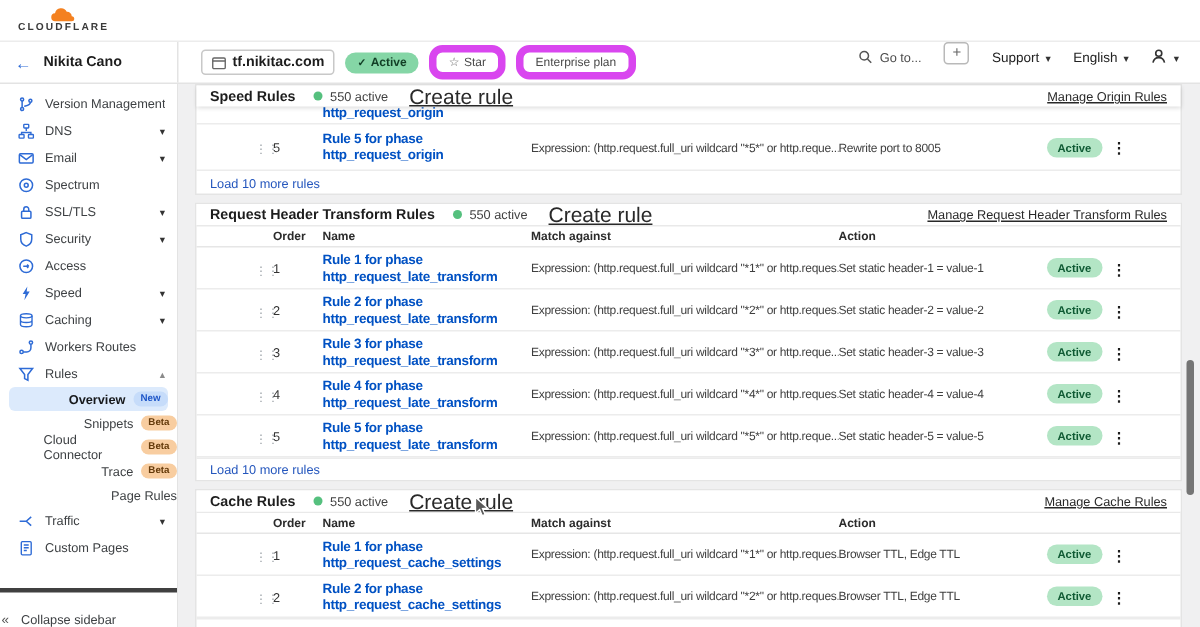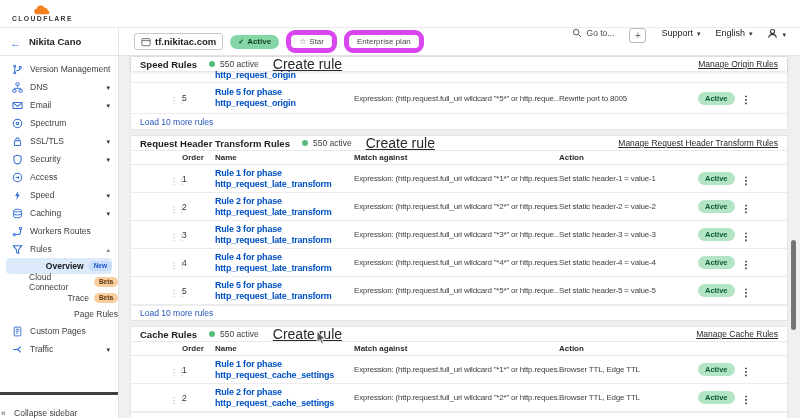--- a/index.html
+++ b/index.html
@@ -4,21 +4,21 @@
 <style>
   * { margin:0; padding:0; box-sizing:border-box; }
   html,body { width:800px; height:418px; }
   body { font-family:"Liberation Sans", sans-serif; background:#fff; color:#1d1d1d; overflow:hidden; }
   .app { width:800px; height:418px; position:relative; background:#fff; }
 
   
   .topbar { height:28px; display:flex; align-items:center; justify-content:space-between; padding:0 14px 0 12px; border-bottom:1px solid #ececec; background:#fff; }
   .logo { display:flex; flex-direction:column; align-items:center; line-height:1; cursor:pointer; }
   .logo-text { font-size:6.8px; font-weight:bold; letter-spacing:1.4px; color:#3a3a3a; margin-top:1px; }
-  .topbar-right { display:flex; align-items:flex-start; gap:15px;margin-top:44px; }
+  .topbar-right { display:flex; align-items:flex-end; gap:15px;margin-top:44px; }
   .goto { display:flex; align-items:center; gap:5px; font-size:8.5px; color:#4a4a4a; }
   .add-btn { width:17px; height:15px; border:1px solid #b9b9b9; border-radius:3px; background:#fff; color:#666; font-size:10px; line-height:1; display:flex; align-items:center; justify-content:center; font-family:inherit; }
   .menu { display:flex; align-items:center; gap:4px; font-size:9px; color:#222; }
   .caret-down::before { content:"▾"; font-size:7px; color:#333; }
   .caret-up::before { content:"▴"; font-size:7px; color:#8b8b8b; }
 
   
   .second-row { height:28px; display:flex; border-bottom:1px solid #e3e3e3; background:#fff; }
   .account-cell { width:119px; border-right:1px solid #e3e3e3; display:flex; align-items:center; padding-left:10px; gap:8px; }
   .glyph-back::before { content:"←"; color:#2e6bd6; font-size:11px; }
@@ -250,47 +250,51 @@
             </svg>
           </span>
         <span class="lbl">Rules</span>
         <span class="caret-up"></span>
       </div>
       <div class="nav-sub selected">
         <span>Overview</span>
         <span class="mini-badge badge-new">New</span>
       </div>
       <div class="nav-sub">
+        <span>Snippets</span>
+        <span class="mini-badge badge-beta">Beta</span>
+      </div>
+      <div class="nav-sub">
         <span>Cloud Connector</span>
         <span class="mini-badge badge-beta">Beta</span>
       </div>
       <div class="nav-sub">
         <span>Trace</span>
         <span class="mini-badge badge-beta">Beta</span>
       </div>
       <div class="nav-sub">
         <span>Page Rules</span>
       </div>
       <div class="nav-item">
         <span class="ic">
+            <svg width="11" height="11" viewBox="0 0 12 12" fill="none" stroke="#2e6bd6" stroke-width="1.1">
+              <path d="M1.2 6h4.8M6 6l3.6-3.2M6 6l3.6 3.2"></path>
+            </svg>
+          </span>
+        <span class="lbl">Traffic</span>
+        <span class="caret-down"></span>
+      </div>
+      <div class="nav-item">
+        <span class="ic">
             <svg width="11" height="11" viewBox="0 0 12 12" fill="none" stroke="#2e6bd6" stroke-width="1">
               <rect x="2.4" y="1.2" width="7.2" height="9.6" rx=".8"></rect>
               <path d="M4.2 3.6h3.6M4.2 5.6h3.6M4.2 7.6h2.2"></path>
             </svg>
           </span>
         <span class="lbl">Custom Pages</span>
-      </div>
-      <div class="nav-item">
-        <span class="ic">
-            <svg width="11" height="11" viewBox="0 0 12 12" fill="none" stroke="#2e6bd6" stroke-width="1.1">
-              <path d="M1.2 6h4.8M6 6l3.6-3.2M6 6l3.6 3.2"></path>
-            </svg>
-          </span>
-        <span class="lbl">Traffic</span>
-        <span class="caret-down"></span>
       </div>
       <div class="collapse-row">
         <span class="glyph-collapse"></span>
         <span>Collapse sidebar</span>
       </div>
     </nav>
 
     <main class="main">
 
       <section class="section">

